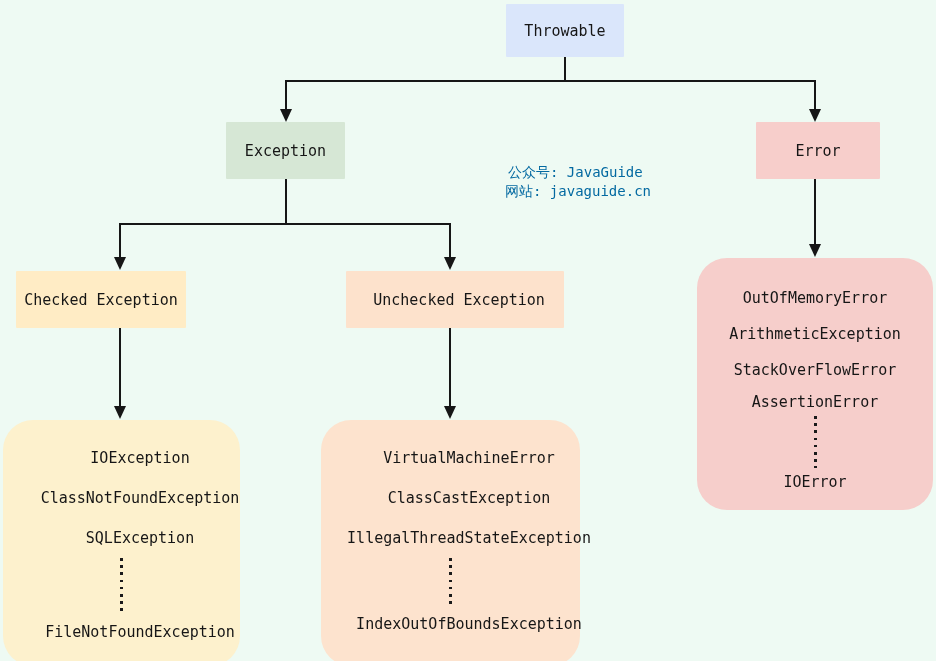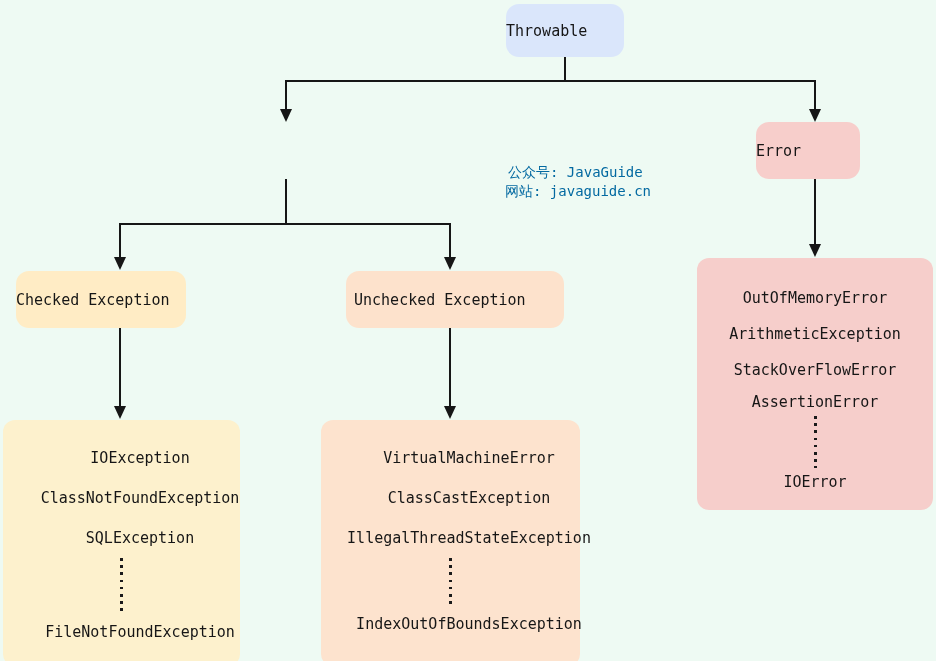--- a/index.html
+++ b/index.html
@@ -8,35 +8,35 @@
     background:#eefaf3;
     font-family:"DejaVu Sans Mono","Liberation Mono",monospace;
     color:#161616;
     overflow:hidden;
   }
   .canvas{position:relative;width:936px;height:661px;}
   .connectors{position:absolute;left:0;top:0;width:936px;height:661px;pointer-events:none;}
 
   .node{
     position:absolute;
-    display:flex;align-items:center;
-    border-radius:13px;
+    display:flex;align-items:center;justify-content:center;
+    border-radius:1px;
     font-size:15px;
     letter-spacing:0;
     white-space:nowrap;
   }
   .node-throwable{left:506px;top:4px;width:118px;height:53px;background:#dae6fb;}
   .node-exception{left:226px;top:122px;width:119px;height:57px;background:#d6e7d5;}
-  .node-error{left:756px;top:122px;width:104px;height:57px;background:#f7cecb;}
+  .node-error{left:756px;top:122px;width:124px;height:57px;background:#f7cecb;}
   .node-checked{left:16px;top:271px;width:170px;height:57px;background:#ffecc5;}
   .node-unchecked{left:346px;top:271px;width:210px;height:57px;background:#fde2cc;padding-left:8px;}
 
   .listbox{
     position:absolute;
-    border-radius:12px;
+    border-radius:30px;
     font-size:15px;
     text-align:center;
   }
   .listbox-checked{left:3px;top:420px;width:237px;height:246px;background:#fdf1cd;padding-top:0;}
   .listbox-unchecked{left:321px;top:420px;width:259px;height:246px;background:#fde3ce;}
   .listbox-error{left:697px;top:258px;width:236px;height:252px;background:#f6cecb;}
 
   .li{display:flex;align-items:center;justify-content:center;white-space:nowrap;}
   .listbox-checked .li, .listbox-unchecked .li{height:40px;margin-left:37px;}
   .listbox-checked .pad, .listbox-unchecked .pad{height:18px;}
@@ -90,20 +90,23 @@
       <polygon points="114,406 126,406 120,419"></polygon>
       <polygon points="444,406 456,406 450,419"></polygon>
       <polygon points="809,244 821,244 815,257"></polygon>
     </g>
   </svg>
 
   <div class="node node-throwable">
     <span>Throwable</span>
   </div>
 
+  <div class="node node-exception">
+    <span>Exception</span>
+  </div>
 
   <div class="node node-error">
     <span>Error</span>
   </div>
 
   <div class="node node-checked">
     <span>Checked Exception</span>
   </div>
 
   <div class="node node-unchecked">

